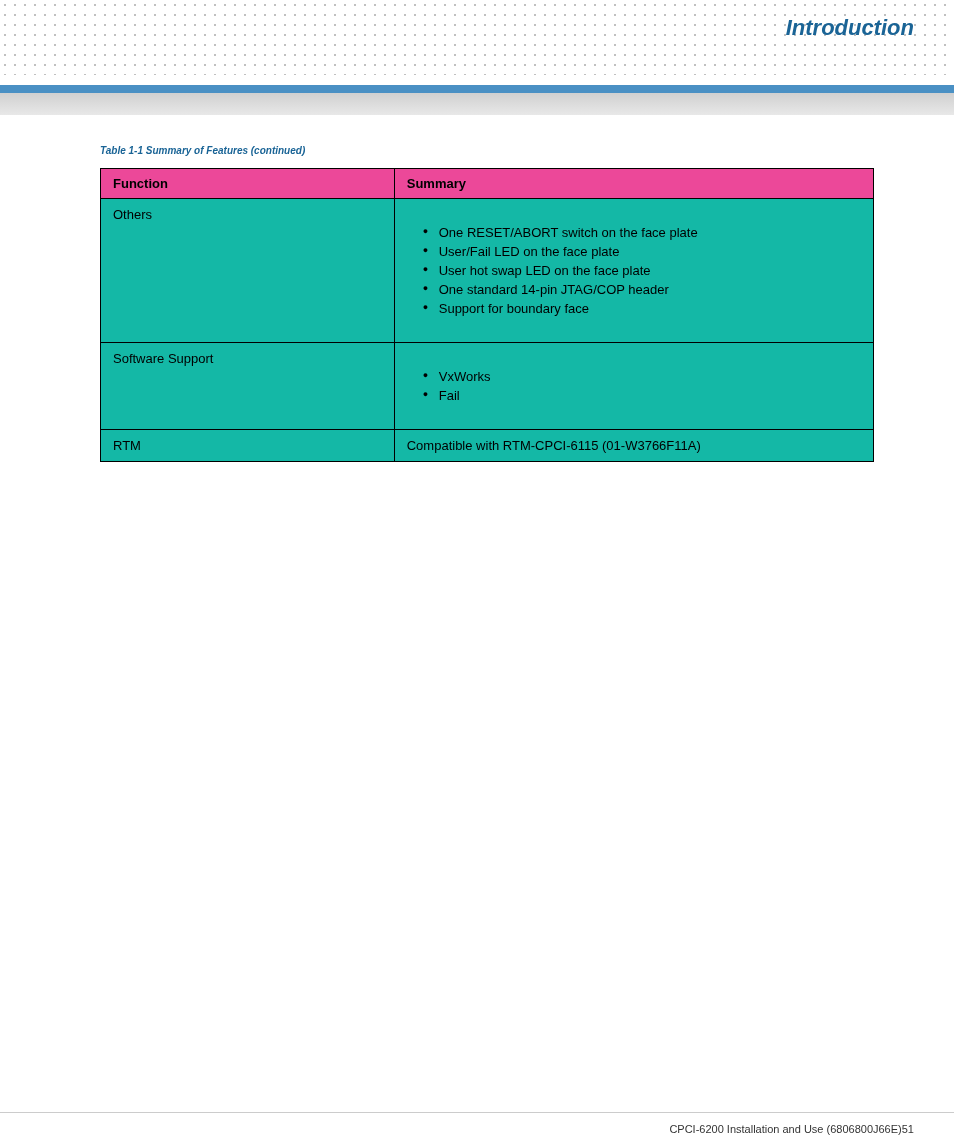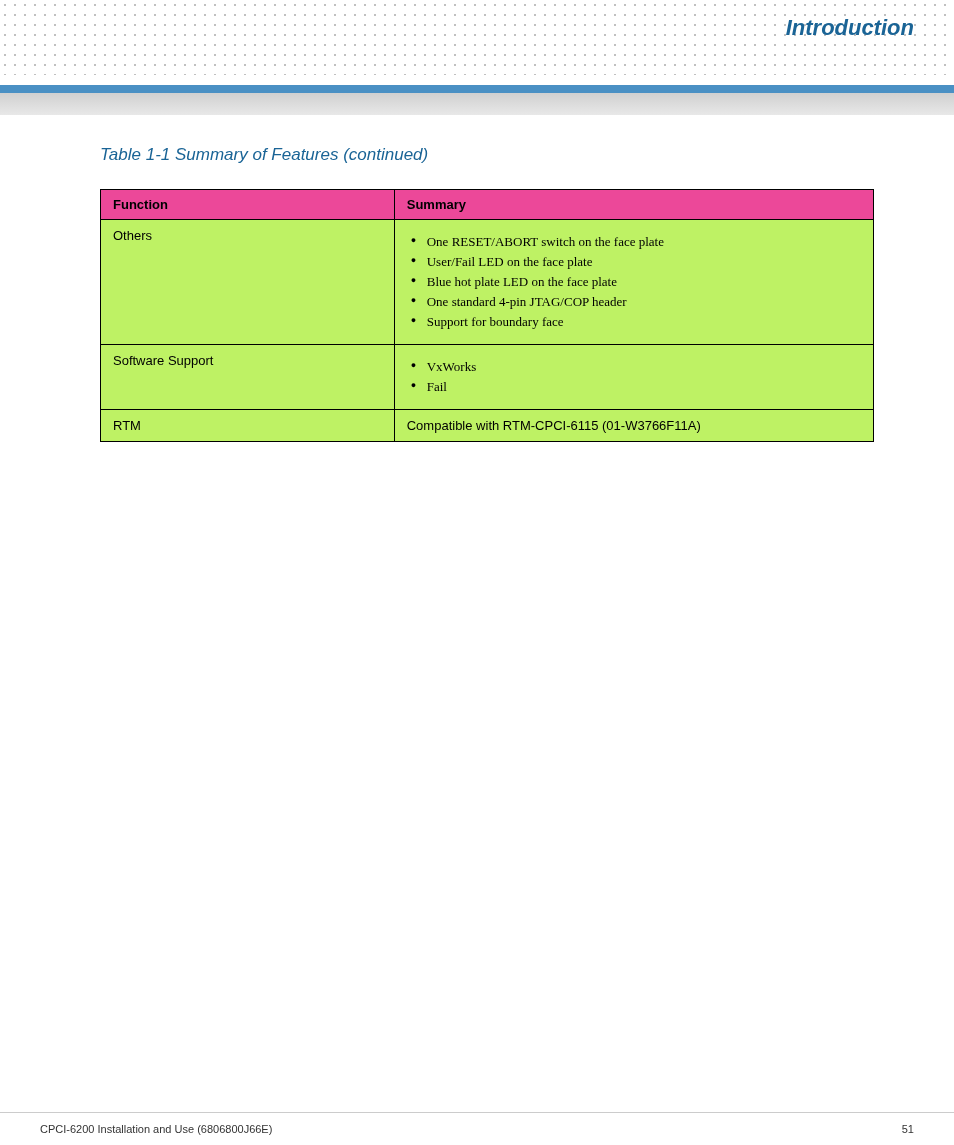--- a/index.html
+++ b/index.html
@@ -64,25 +64,25 @@
       margin-bottom: 0;
     }
 
     
     .main-content {
       padding: 30px 80px 60px 100px;
     }
 
     
     .table-title {
-      font-size: 17px;
+      font-size: 10px;
       font-style: italic;
       color: #1a6496;
-      margin-bottom: 24px;
-      font-weight: normal;
+      margin-bottom: 12px;
+      font-weight: bold;
     }
 
     
     .features-table {
       width: 100%;
       border-collapse: collapse;
       border: 1px solid #000000;
     }
 
     .features-table th,
@@ -95,28 +95,27 @@
     }
 
     .features-table th {
       background: #ec4899;
       font-weight: bold;
       font-size: 13px;
       padding: 7px 12px;
     }
 
     .features-table td {
-      background: #bef264;
+      background: #14b8a6;
     }
 
     .features-table ul {
       list-style: none;
       padding: 0;
-      margin: 4px;
-      font-family: Liberation Serif, serif;
+      margin: 16px;
     }
 
     .features-table ul li {
       padding: 2px 0;
       padding-left: 16px;
       position: relative;
       font-size: 13px;
     }
 
     .features-table ul li::before {
@@ -138,21 +137,21 @@
 
     
     .footer {
       position: absolute;
       bottom: 0;
       left: 0;
       width: 100%;
       border-top: 1px solid #cccccc;
       padding: 10px 40px;
       display: flex;
-      justify-content: space-between;
+      justify-content: flex-end;
       align-items: center;
       font-size: 11px;
       color: #333333;
     }
   </style>
 </head>
 <body>
 
 <div class="header-area">
   <div class="dot-pattern"></div>
@@ -175,22 +174,22 @@
       </tr>
     </thead>
     <tbody>
 
       <tr>
         <td>Others</td>
         <td>
           <ul>
             <li>One RESET/ABORT switch on the face plate</li>
             <li>User/Fail LED on the face plate</li>
-            <li>Blue hot plate LED on the face plate</li>
-            <li>One standard 4-pin JTAG/COP header</li>
+            <li>User hot swap LED on the face plate</li>
+            <li>One standard 14-pin JTAG/COP header</li>
             <li>Support for boundary face</li>
           </ul>
         </td>
       </tr>
 
       <tr>
         <td>Software Support</td>
         <td>
           <ul>
             <li>VxWorks</li>

